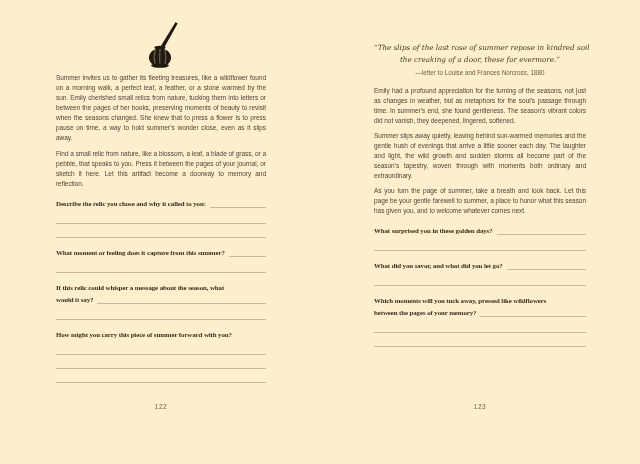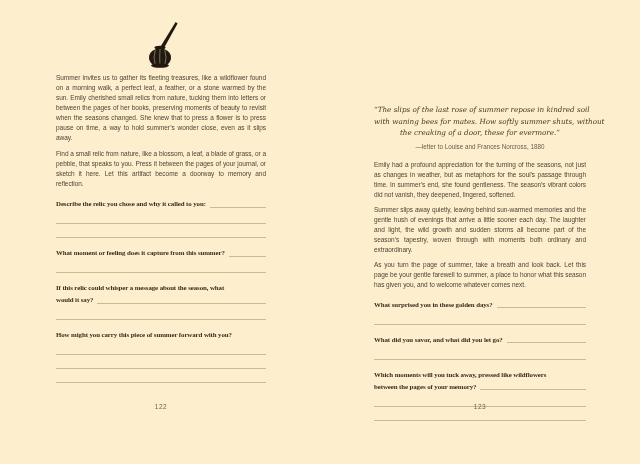--- a/index.html
+++ b/index.html
@@ -55,21 +55,21 @@
     align-self: flex-end;
     margin: 0 0 2.5px 4px;
   }
   .ruled {
     height: 1px;
     background: #cdb994;
     margin-top: 13px;
   }
 
   .quote {
-    margin-top: 104px;
+    margin-top: 42px;
     text-align: center;
     font-family: "DejaVu Serif", serif;
     font-style: italic;
     color: #4a3a22;
   }
   .quote-line {
     font-size: 7.2px;
     line-height: 11.5px;
     white-space: nowrap;
   }
@@ -145,21 +145,20 @@
     <div class="ruled"></div>
     <div class="ruled"></div>
 
     <div class="page-number">122</div>
   </section>
 
   <section class="page page-right">
 
     <div class="quote">
       <div class="quote-line">“The slips of the last rose of summer repose in kindred soil</div>
-      <div class="quote-line">with waning bees for mates. How softly summer shuts, without</div>
       <div class="quote-line">the creaking of a door, these for evermore.”</div>
       <div class="attribution">—letter to Louise and Frances Norcross, 1880</div>
     </div>
 
     <p class="body-text">Emily had a profound appreciation for the turning of the seasons, not just as changes in weather, but as metaphors for the soul’s passage through time. In summer’s end, she found gentleness. The season’s vibrant colors did not vanish, they deepened, lingered, softened.</p>
     <p class="body-text">Summer slips away quietly, leaving behind sun-warmed memories and the gentle hush of evenings that arrive a little sooner each day. The laughter and light, the wild growth and sudden storms all become part of the season’s tapestry, woven through with moments both ordinary and extraordinary.</p>
     <p class="body-text">As you turn the page of summer, take a breath and look back. Let this page be your gentle farewell to summer, a place to honor what this season has given you, and to welcome whatever comes next.</p>
 
     <div class="prompt prompt-row">
       <span>What surprised you in these golden days?</span>

